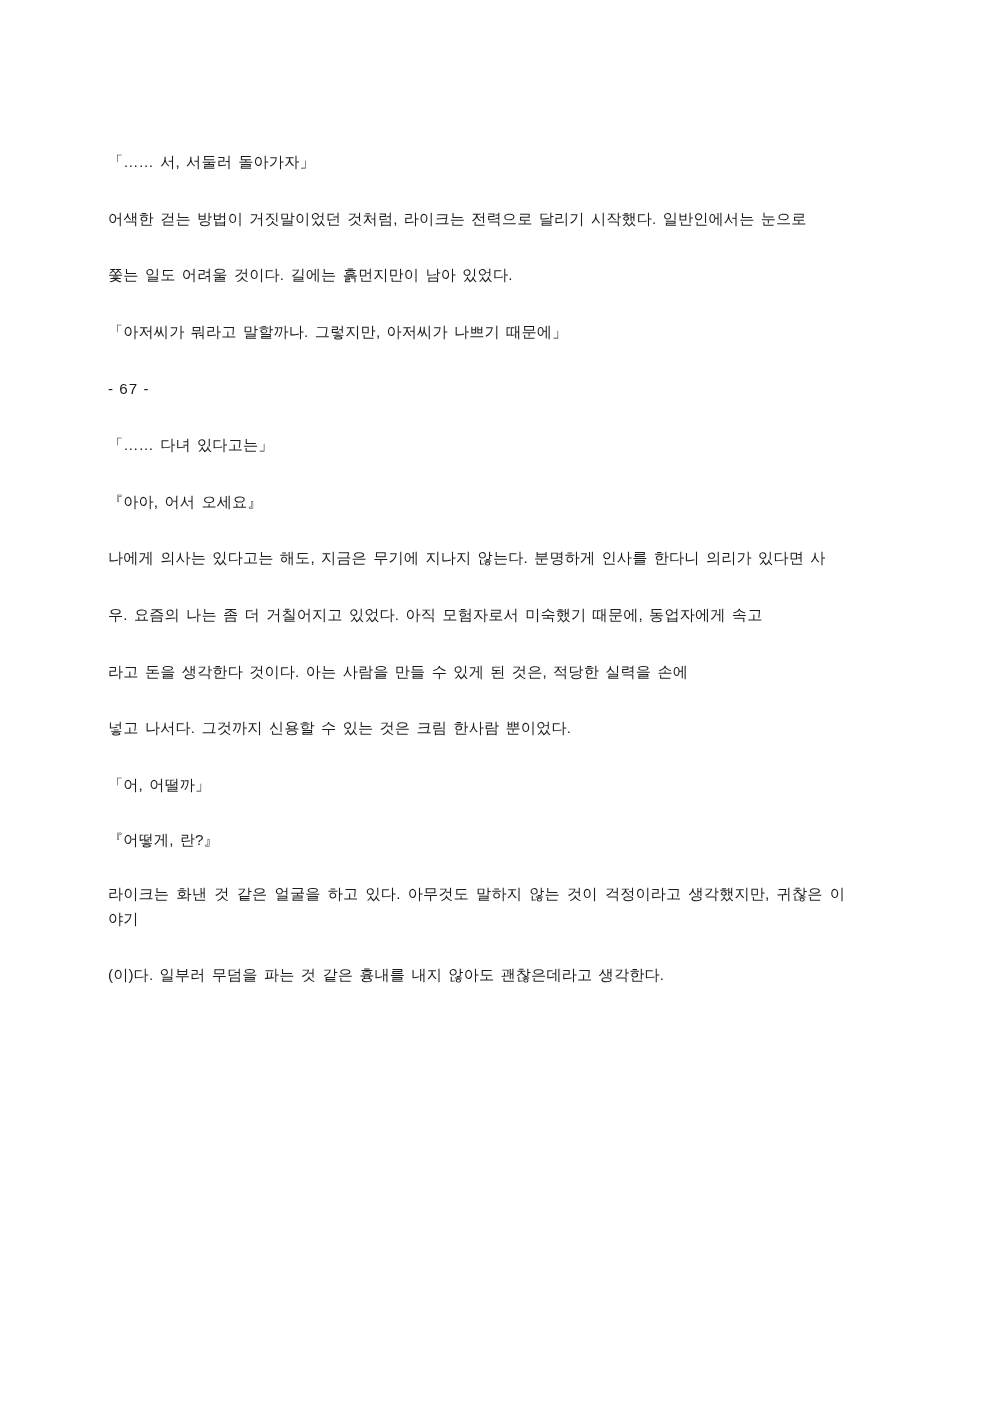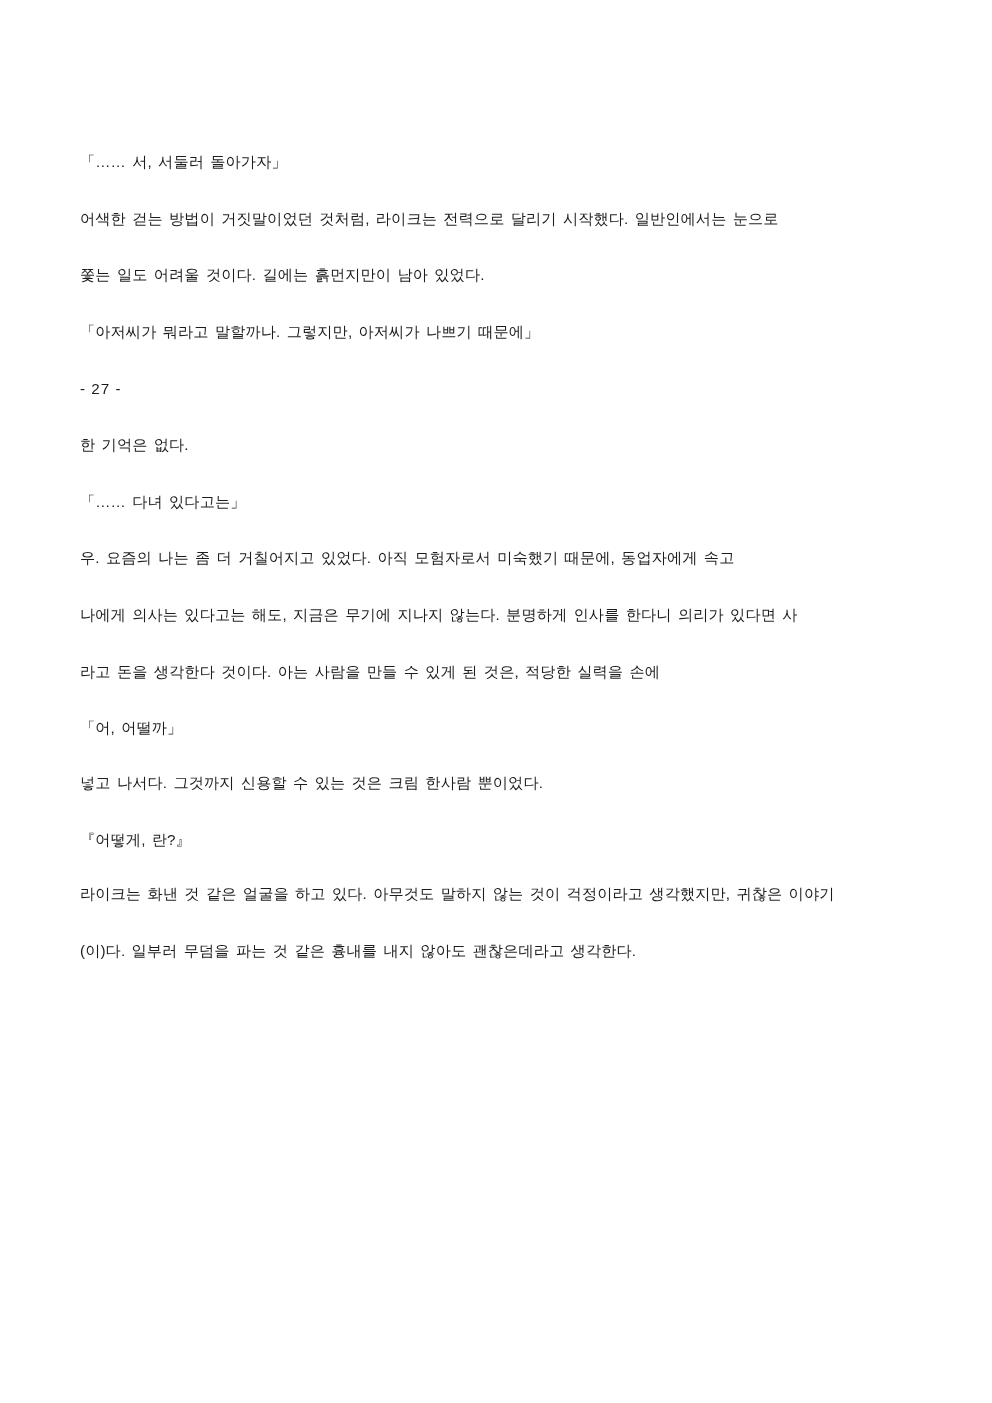--- a/index.html
+++ b/index.html
@@ -12,21 +12,21 @@
     height: 1403px;
     font-family: "Liberation Sans", "DejaVu Sans", sans-serif;
     color: #1a1a1a;
     -webkit-font-smoothing: antialiased;
   }
   .page {
     position: relative;
     width: 980px;
     height: 1403px;
     box-sizing: border-box;
-    padding: 150px 135px 60px 80px;
+    padding: 150px 135px 60px 108px;
   }
   .para {
     font-size: 15.2px;
     line-height: 1.62;
     letter-spacing: 0.1px;
     margin: 0 0 32px 0;
     text-align: justify;
     text-justify: inter-word;
     word-spacing: 2px;
     color: #1c1c1c;
@@ -48,26 +48,26 @@
 </head>
 <body>
 
 <div class="page">
 
   <p class="para">「…… 서, 서둘러 돌아가자」</p>
   <p class="para">어색한 걷는 방법이 거짓말이었던 것처럼, 라이크는 전력으로 달리기 시작했다. 일반인에서는 눈으로</p>
   <p class="para">쫓는 일도 어려울 것이다. 길에는 흙먼지만이 남아 있었다.</p>
   <p class="para">「아저씨가 뭐라고 말할까나. 그렇지만, 아저씨가 나쁘기 때문에」</p>
 
-  <p class="page-number">- 27 -</p>
+  <p class="page-number">- 67 -</p>
 
-  <p class="para">한 기억은 없다.</p>
   <p class="para">「…… 다녀 있다고는」</p>
+  <p class="para">『아아, 어서 오세요』</p>
+  <p class="para">나에게 의사는 있다고는 해도, 지금은 무기에 지나지 않는다. 분명하게 인사를 한다니 의리가 있다면 사</p>
   <p class="para">우. 요즘의 나는 좀 더 거칠어지고 있었다. 아직 모험자로서 미숙했기 때문에, 동업자에게 속고</p>
-  <p class="para">나에게 의사는 있다고는 해도, 지금은 무기에 지나지 않는다. 분명하게 인사를 한다니 의리가 있다면 사</p>
   <p class="para">라고 돈을 생각한다 것이다. 아는 사람을 만들 수 있게 된 것은, 적당한 실력을 손에</p>
+  <p class="para">넣고 나서다. 그것까지 신용할 수 있는 것은 크림 한사람 뿐이었다.</p>
   <p class="para tight">「어, 어떨까」</p>
-  <p class="para">넣고 나서다. 그것까지 신용할 수 있는 것은 크림 한사람 뿐이었다.</p>
   <p class="para tight">『어떻게, 란?』</p>
   <p class="para">라이크는 화낸 것 같은 얼굴을 하고 있다. 아무것도 말하지 않는 것이 걱정이라고 생각했지만, 귀찮은 이야기</p>
   <p class="para last">(이)다. 일부러 무덤을 파는 것 같은 흉내를 내지 않아도 괜찮은데라고 생각한다.</p>
 
 </div>
 
 </body></html>

